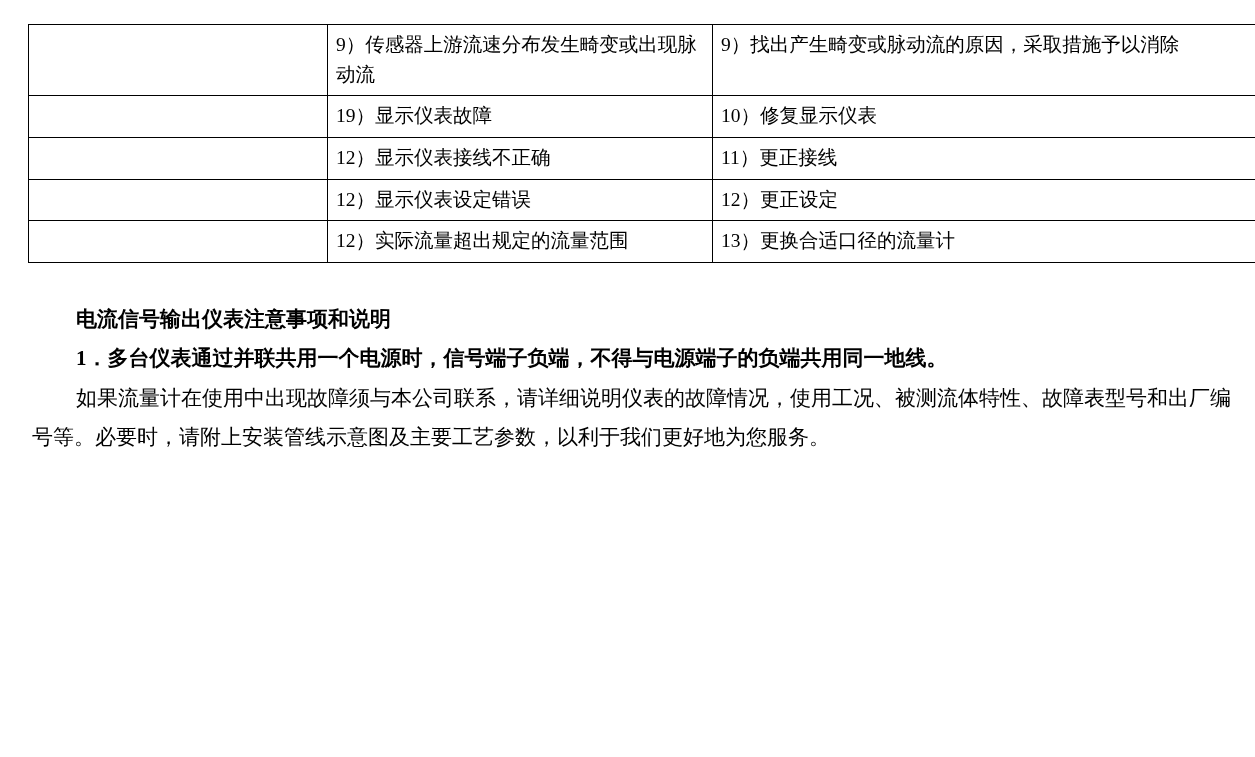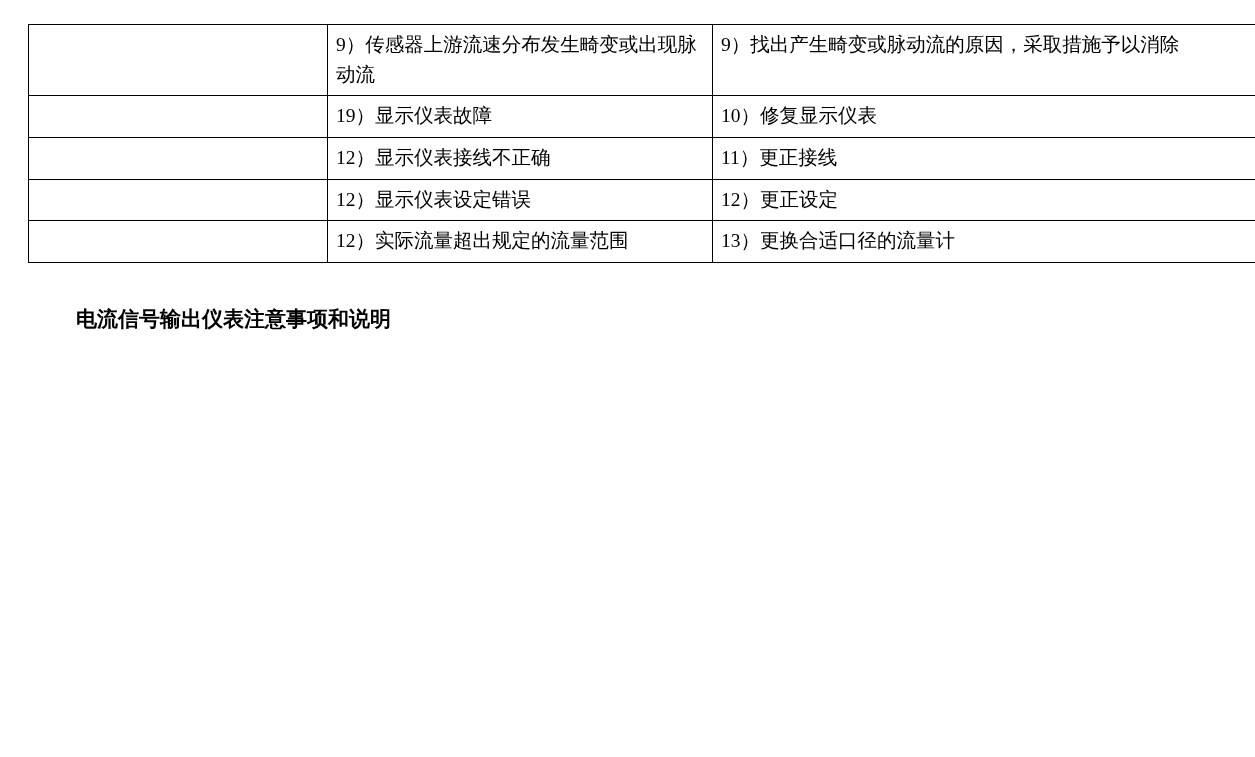--- a/index.html
+++ b/index.html
@@ -101,15 +101,17 @@
           <td class="col-cause"></td>
           <td class="col-mid">12）实际流量超出规定的流量范围</td>
           <td class="col-right">13）更换合适口径的流量计</td>
         </tr>
       </tbody>
     </table>
   </div>
 
   <div class="content">
     <div class="heading-line">电流信号输出仪表注意事项和说明</div>
+    <p class="bold indent2">1．多台仪表通过并联共用一个电源时，信号端子负端，不得与电源端子的负端共用同一地线。</p>
+    <p class="indent2">如果流量计在使用中出现故障须与本公司联系，请详细说明仪表的故障情况，使用工况、被测流体特性、故障表型号和出厂编号等。必要时，请附上安装管线示意图及主要工艺参数，以利于我们更好地为您服务。</p>
   </div>
 
 </div>
 
 </body></html>

